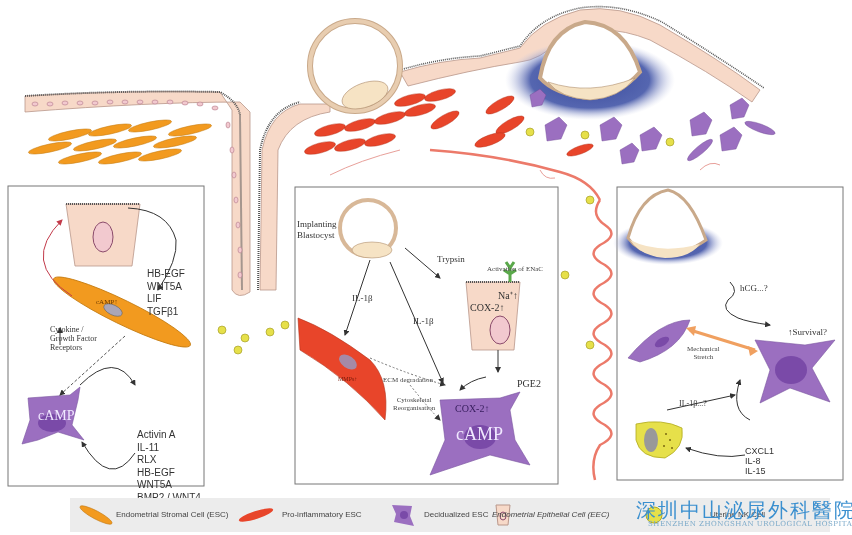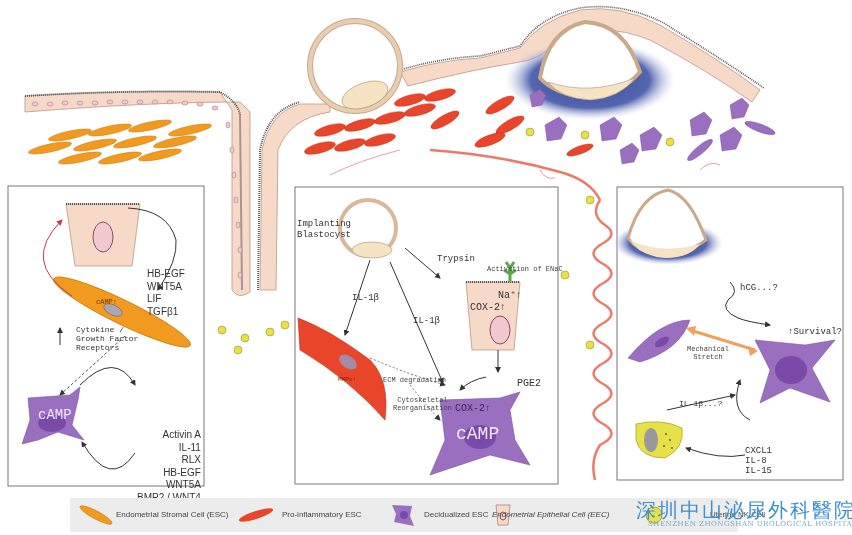--- a/index.html
+++ b/index.html
@@ -1,24 +1,24 @@
 <!DOCTYPE html>
 <html><head>
 <meta charset="utf-8">
 <style>
   html, body { margin:0; padding:0; background:#ffffff; }
   body { width:852px; height:535px; position:relative; overflow:hidden; font-family:"Liberation Sans", sans-serif; }
   svg.scene { position:absolute; left:0; top:0; }
-  .lbl { position:absolute; color:#333; font-size:9px; line-height:11px; white-space:nowrap; font-family:Liberation Mono, monospace; }
+  .lbl { position:absolute; color:#333; font-size:9px; line-height:11px; white-space:nowrap; font-family:Liberation Serif, serif; }
   .lbl-sm { font-size:7px; line-height:8px; color:#444; text-align:center; }
   .lbl-md { font-size:10px; line-height:12px; }
   .lbl-big { font-size:18px; line-height:20px; color:#f0e8ff; }
   .lbl-camp-sm { font-size:14px; color:#f0e8ff; }
   .list { position:absolute; font-size:10px; line-height:12.5px; color:#333; font-family:"Liberation Sans", sans-serif;margin-top:32px; }
-  .legend { position:absolute; left:70px; top:498px; width:668px; height:34px; background:#ececec; }
+  .legend { position:absolute; left:70px; top:498px; width:760px; height:34px; background:#ececec; }
   .leg-item { position:absolute; top:12px; font-size:8px; color:#444; white-space:nowrap; }
   .watermark { position:absolute; left:636px; top:497px; font-family:"DejaVu Serif", serif; color:#3a8fcf; font-size:20px; letter-spacing:2px; white-space:nowrap; }
   .watermark-sub { position:absolute; left:648px; top:520px; font-family:"DejaVu Serif", serif; color:#7aa9c9; font-size:7px; letter-spacing:0.5px; white-space:nowrap; }
 </style>
 </head>
 <body>
 
 <svg class="scene" width="852" height="535" viewBox="0 0 852 535">
   <defs>
     <marker id="ah" markerWidth="6" markerHeight="6" refX="5" refY="3" orient="auto">
@@ -221,27 +221,27 @@
   </g>
 </svg>
 
 <div class="list" style="left:147px;top:236px;">
   <div>HB-EGF</div>
   <div>WNT5A</div>
   <div>LIF</div>
   <div>TGFβ1</div>
 </div>
 <div class="lbl" style="left:96px;top:297px;font-size:7px;color:#6a3a00;">cAMP↑</div>
-<div class="lbl" style="left:76px;top:325px;font-size:8px;line-height:9px;">
+<div class="lbl" style="left:50px;top:325px;font-size:8px;line-height:9px;">
   <div>Cytokine /</div>
   <div>Growth Factor</div>
   <div>Receptors</div>
 </div>
 <div class="lbl lbl-camp-sm" style="left:38px;top:410px;">cAMP</div>
-<div class="list" style="left:137px;top:397px;text-align:right;">
+<div class="list" style="left:137px;top:397px;">
   <div>Activin A</div>
   <div>IL-11</div>
   <div>RLX</div>
   <div>HB-EGF</div>
   <div>WNT5A</div>
   <div>BMP2 / WNT4</div>
 </div>
 
 <div class="lbl" style="left:297px;top:219px;">
   <div>Implanting</div>
@@ -263,21 +263,21 @@
 <div class="lbl lbl-md" style="left:455px;top:403px;color:#3a2060;">COX-2↑</div>
 <div class="lbl lbl-big" style="left:456px;top:424px;">cAMP</div>
 
 <div class="lbl" style="left:740px;top:283px;">hCG...?</div>
 <div class="lbl" style="left:788px;top:327px;">↑Survival?</div>
 <div class="lbl lbl-sm" style="left:687px;top:345px;">
   <div>Mechanical</div>
   <div>Stretch</div>
 </div>
 <div class="lbl" style="left:679px;top:398px;font-size:8px;">IL-1β...?</div>
-<div class="list" style="left:745px;top:414px;font-size:9px;line-height:10px;font-family:Liberation Mono, monospace;">
+<div class="list" style="left:745px;top:414px;font-size:9px;line-height:10px;">
   <div>CXCL1</div>
   <div>IL-8</div>
   <div>IL-15</div>
 </div>
 
 <div class="legend">
   <svg style="position:absolute;left:6px;top:6px;" width="40" height="22">
     <ellipse cx="20" cy="11" rx="18" ry="4" transform="rotate(28 20 11)" fill="#f29a1f" stroke="#c47a10" stroke-width="0.6"></ellipse>
   </svg>
   <div class="leg-item" style="left:46px;">Endometrial Stromal Cell (ESC)</div>

